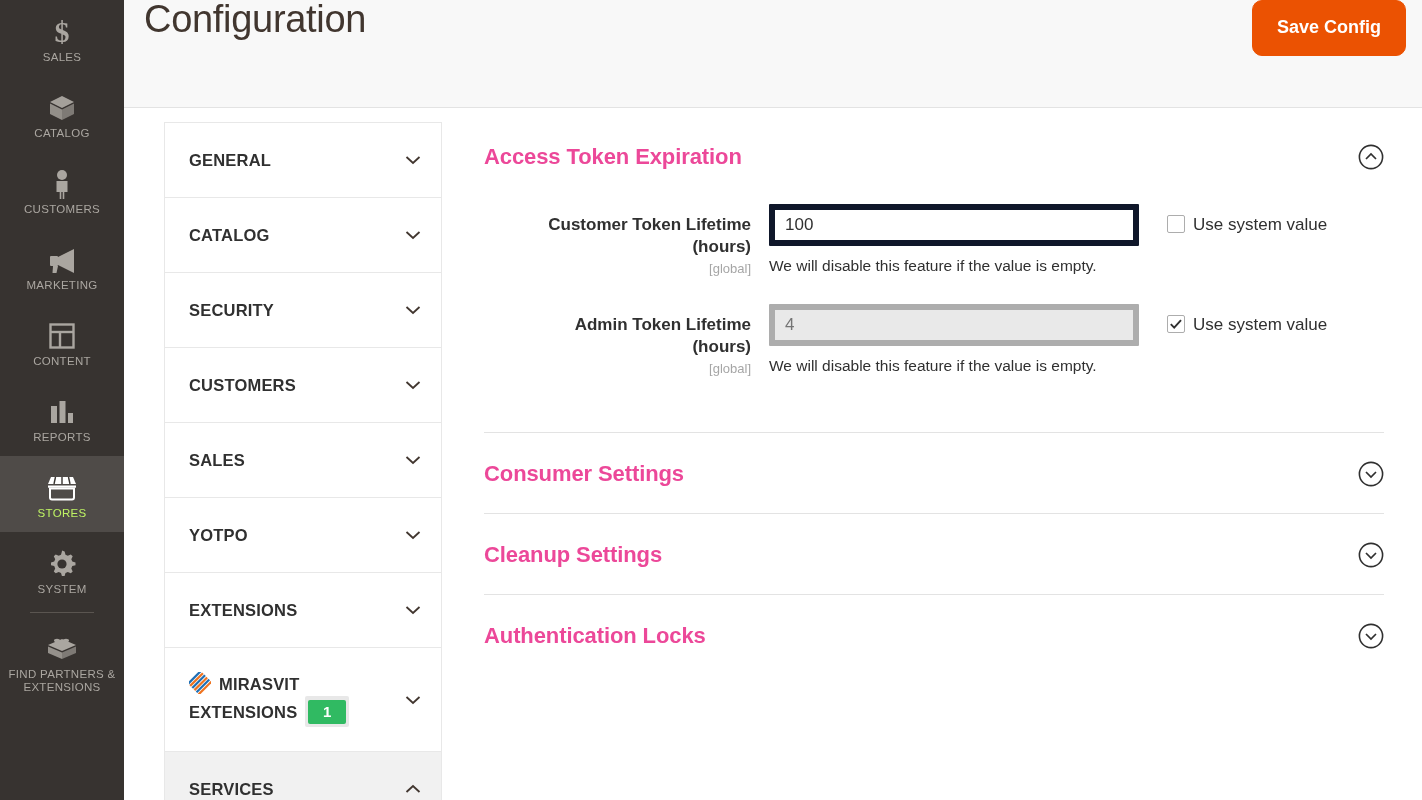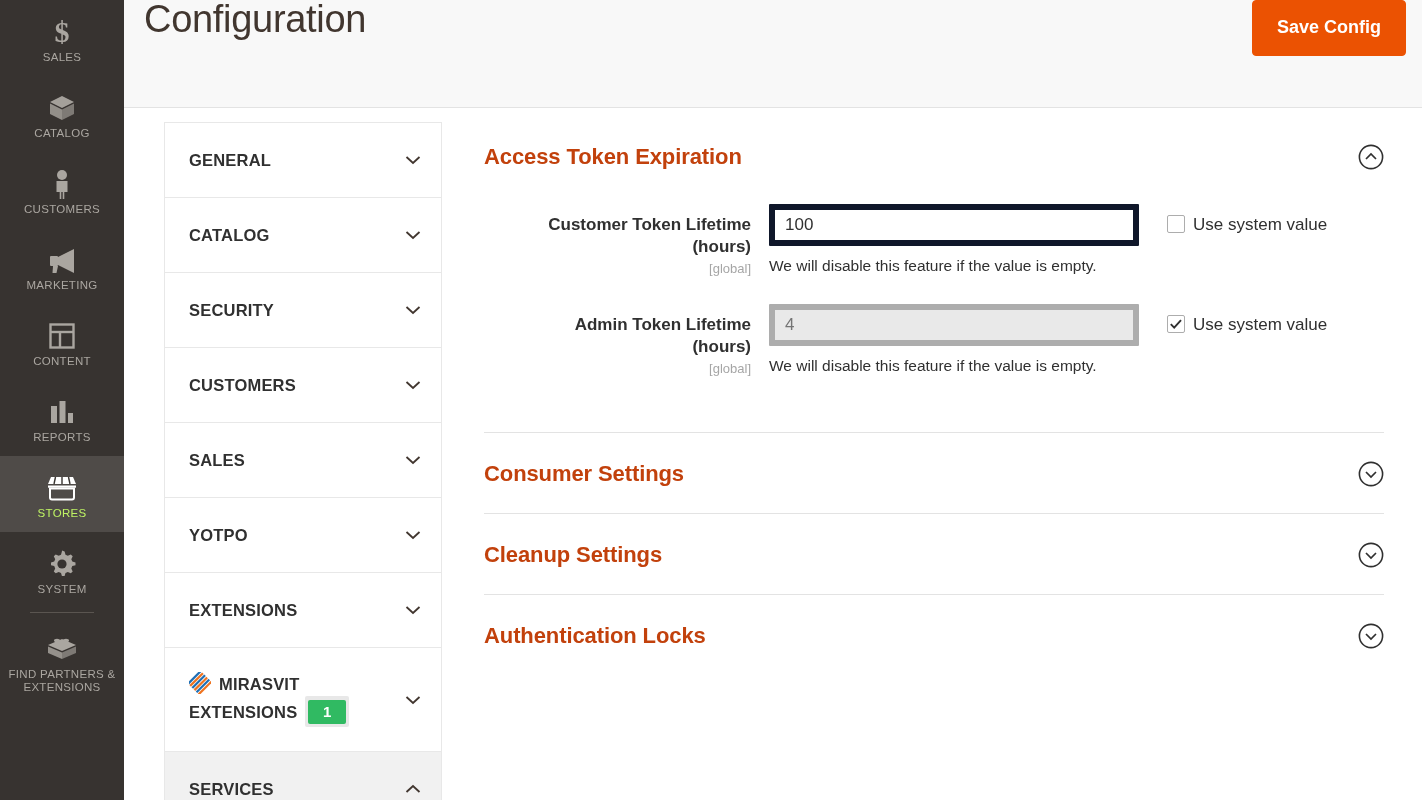--- a/index.html
+++ b/index.html
@@ -78,21 +78,21 @@
     line-height: 1;
   }
   .header-actions { margin-left: auto; display: flex; align-items: center; }
   .btn-primary {
     background: #eb5202;
     color: #ffffff;
     border: 1px solid #eb5202;
     font-size: 18px;
     font-weight: bold;
     padding: 17px 24px;
-    border-radius: 4px;
+    border-radius: 10px;
     cursor: pointer;
     font-family: "Liberation Sans", sans-serif;
     line-height: 1.1;
   }
 
   
   .pagebody {
     display: flex;
     padding: 14px 16px 0 40px;
     height: 692px;
@@ -173,21 +173,21 @@
   .section-head {
     display: flex;
     align-items: center;
     padding: 22px 0 20px;
     cursor: pointer;
   }
   .section-head.collapsed { border-top: 1px solid #e3e3e3; padding: 28px 0 26px; }
   .section-title {
     font-size: 22px;
     font-weight: bold;
-    color: #c2410c;
+    color: #ec4899;
     letter-spacing: -.1px;
   }
   .section-toggle { margin-left: auto; width: 26px; height: 26px; }
   .section-toggle svg { display: block; }
 
   .section-body { padding: 14px 0 28px; }
 
   .field-row {
     display: flex;
     align-items: flex-start;

